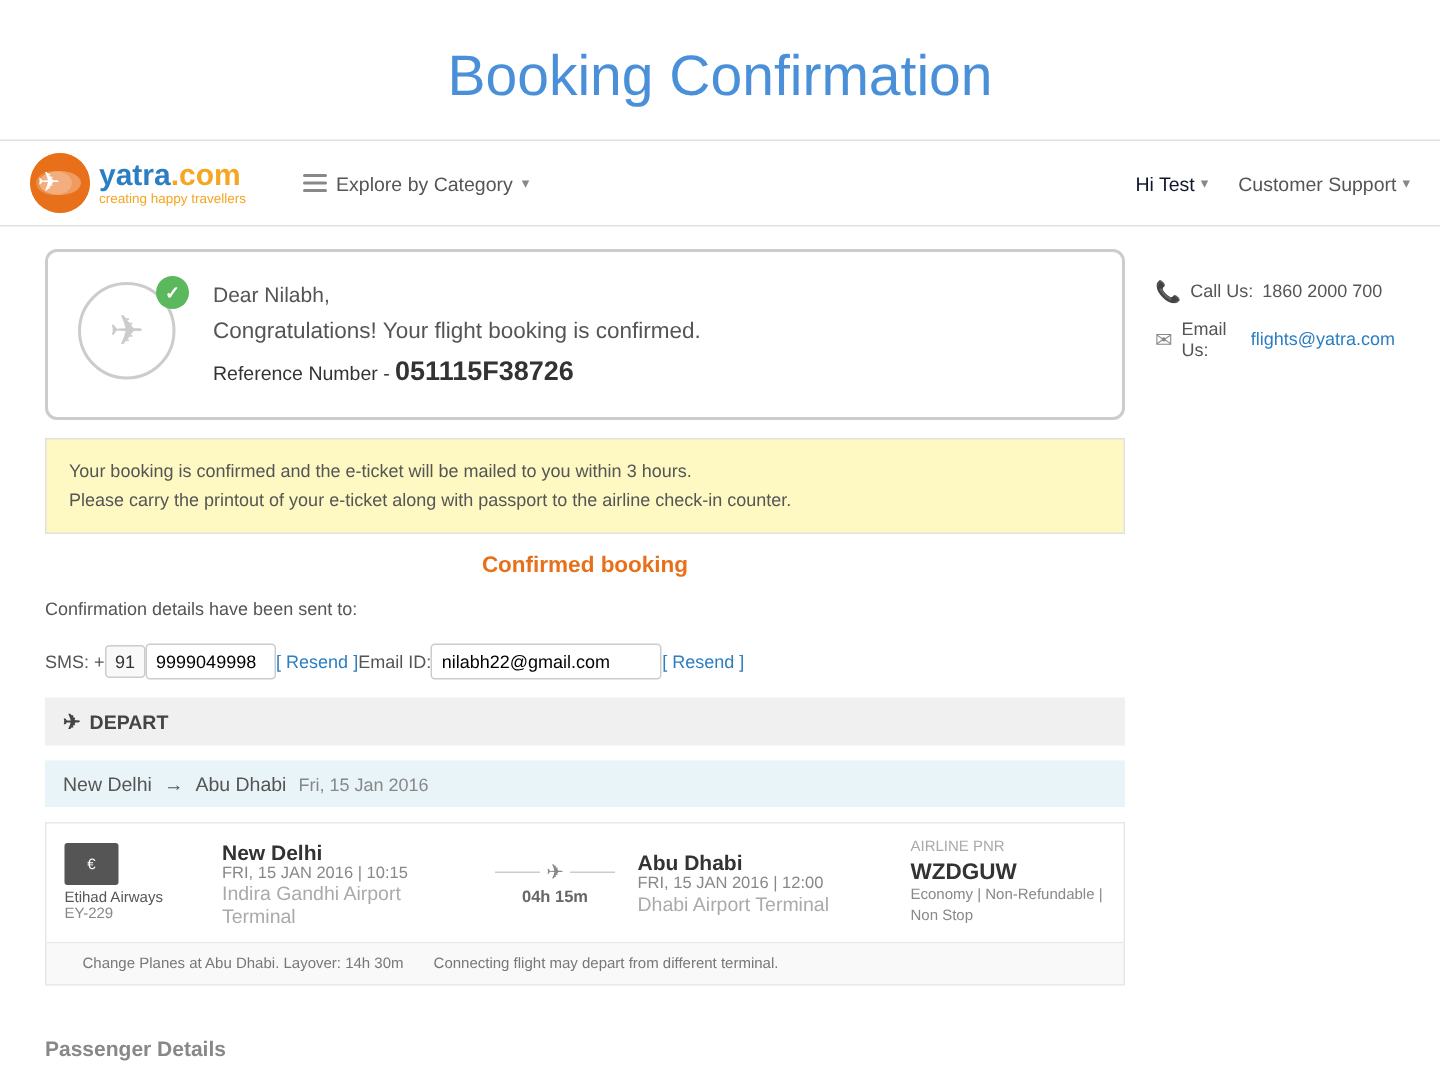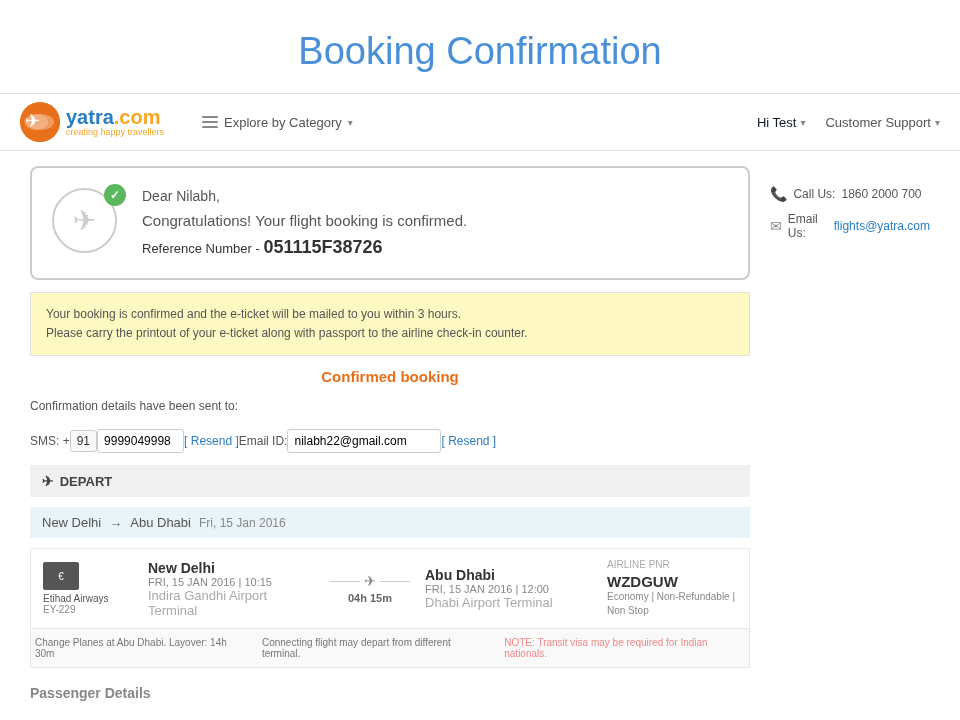--- a/index.html
+++ b/index.html
@@ -213,26 +213,27 @@
     .pnr-info { width: 130px; font-size: 10px; }
     .pnr-label { color: #aaa; font-size: 10px; margin-bottom: 3px; }
     .pnr-code { font-size: 15px; font-weight: bold; color: #333; }
     .pnr-details { font-size: 10px; color: #888; line-height: 1.4; }
 
     
     .layover-box {
       background: #f9f9f9;
       border: 1px solid #e8e8e8;
       border-top: none;
-      padding: 8px 4px;
+      padding: 8px 24px;
       display: flex;
       gap: 20px;
       font-size: 10px;
       color: #777;
-      margin-bottom: 9px;
+      margin-bottom: 26px;
+      text-align: right;
     }
     .layover-note { color: #e88;  }
 
     
     .passenger-header {
       font-size: 14px;
       color: #888;
       font-weight: bold;
       padding: 8px 0;
     }
@@ -370,21 +371,20 @@
       <div class="pnr-info">
         <div class="pnr-label">AIRLINE PNR</div>
         <div class="pnr-code">WZDGUW</div>
         <div class="pnr-details">Economy | Non-Refundable | Non Stop</div>
       </div>
     </div>
 
     <div class="layover-box">
       <span>Change Planes at Abu Dhabi. Layover: 14h 30m</span>
       <span>Connecting flight may depart from different terminal.</span>
-      <span class="layover-note">NOTE: Transit visa may be required for Indian nationals.</span>
     </div>
 
     <div class="passenger-header">Passenger Details</div>
 
   </div>
 
   <div class="right-sidebar">
     <div class="sidebar-phone">
       <span class="sidebar-icon">📞</span>
       <span>Call Us:</span>

